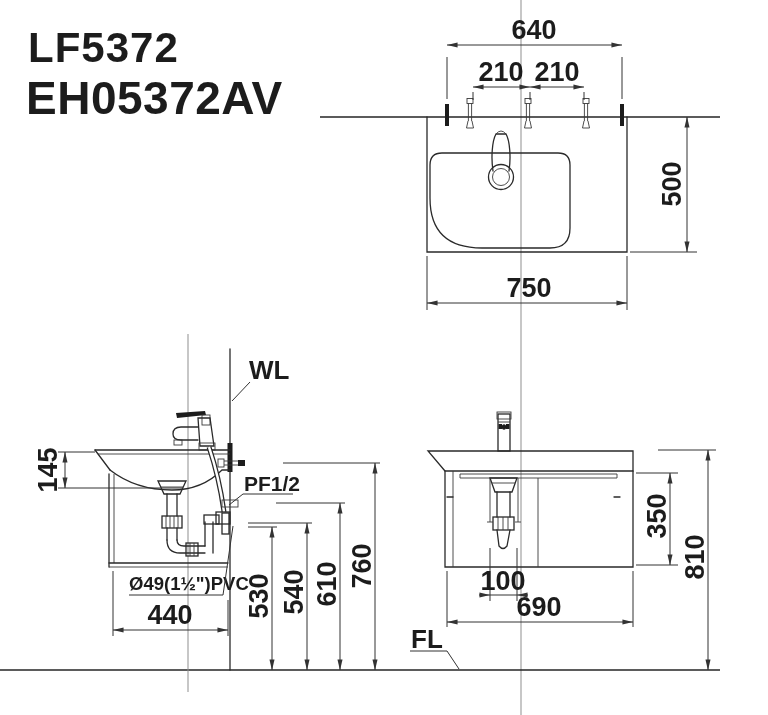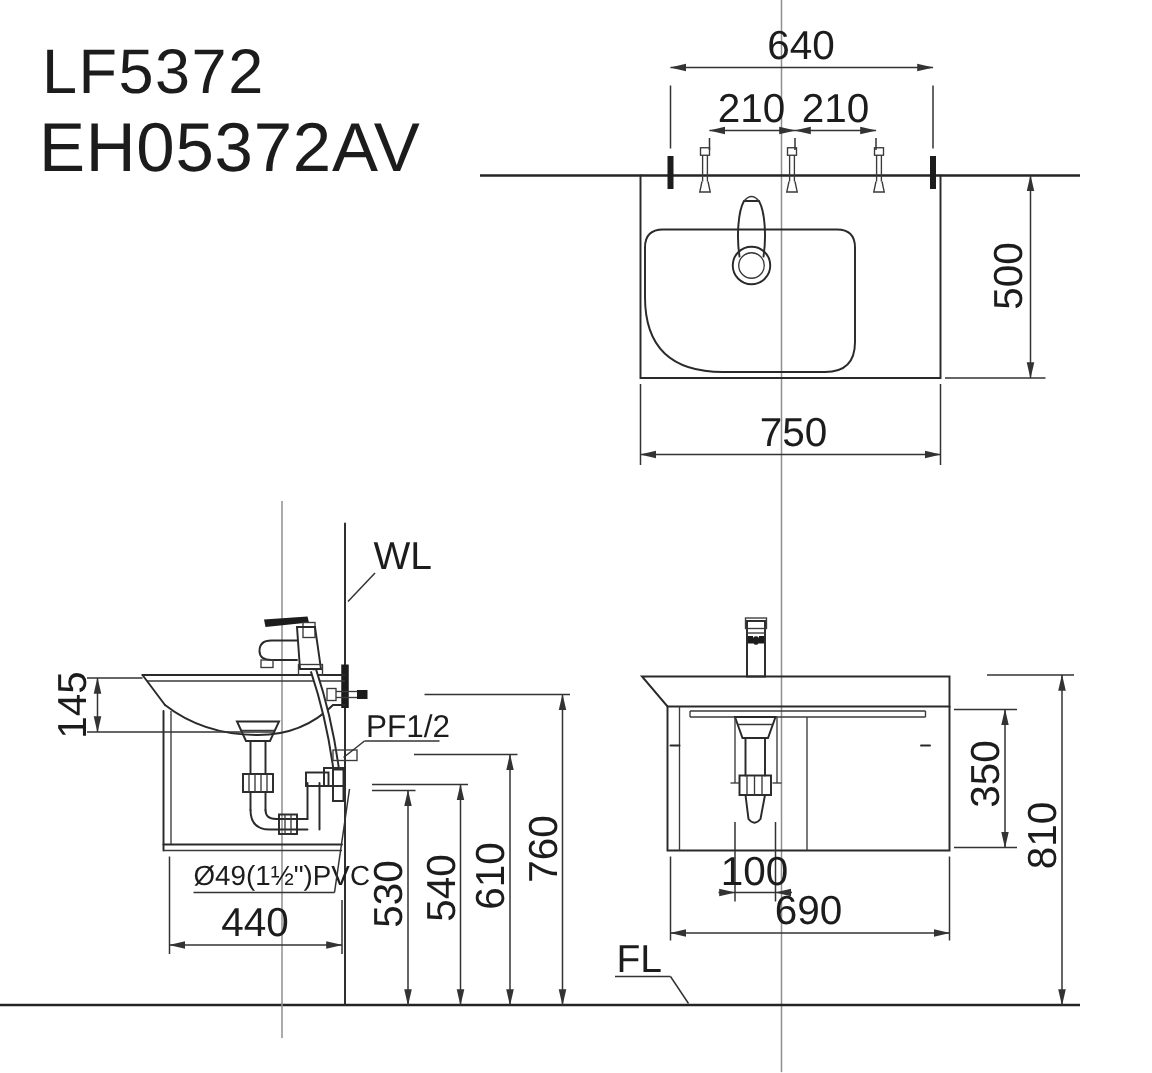--- a/index.html
+++ b/index.html
@@ -1,17 +1,17 @@
 <!DOCTYPE html>
 <html><head>
 <meta charset="utf-8">
 <style>
   html,body{margin:0;padding:0;background:#fff;}
   .sheet{position:relative;width:720px;height:715px;background:#fff;overflow:hidden;
-         font-family:"Liberation Sans", sans-serif;}
+         font-family:"Liberation Sans", sans-serif;font-weight:bold;}
   svg{display:block;}
   svg text{font-family:"Liberation Sans", sans-serif;fill:#1c1c1c;}
   .t-model{font-size:42px;letter-spacing:1px;}
   .t-model2{font-size:46px;letter-spacing:0.5px;}
   .t-dim{font-size:27px;}
   .t-lab{font-size:26px;}
   .t-pf{font-size:21px;}
   .t-pvc{font-size:18.5px;}
   .ln{stroke:#2a2a2a;stroke-width:1.3;fill:none;stroke-linecap:round;}
   .ln-thin{stroke:#3a3a3a;stroke-width:0.9;fill:none;}

